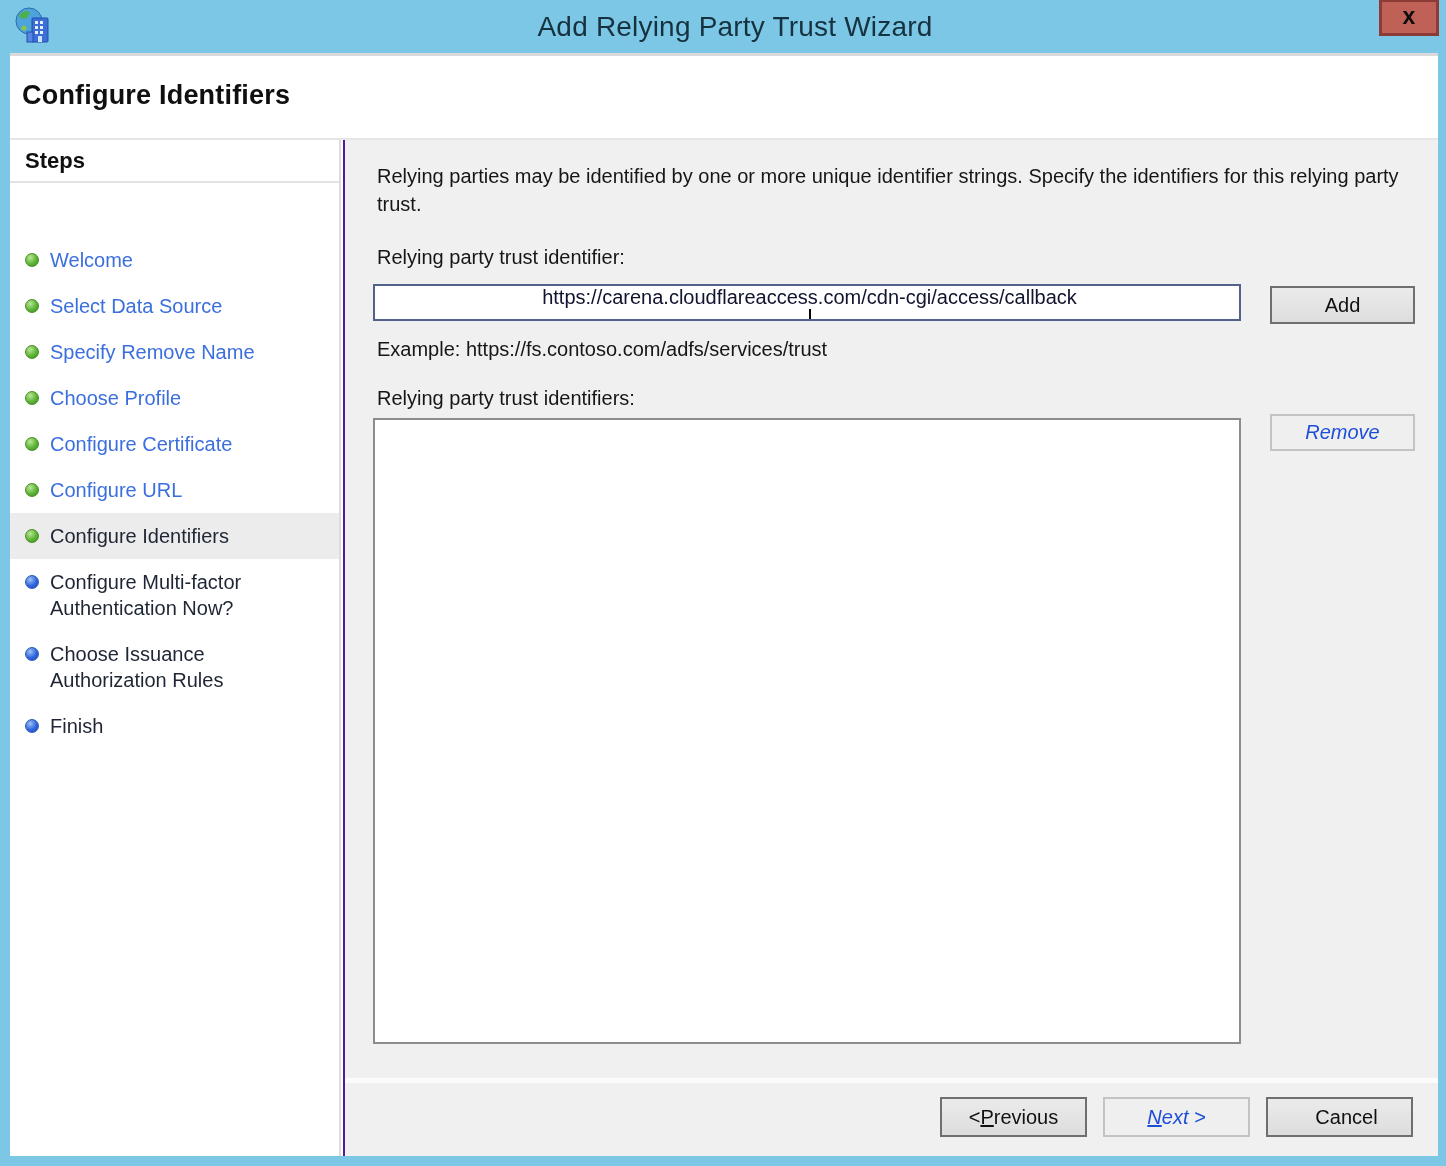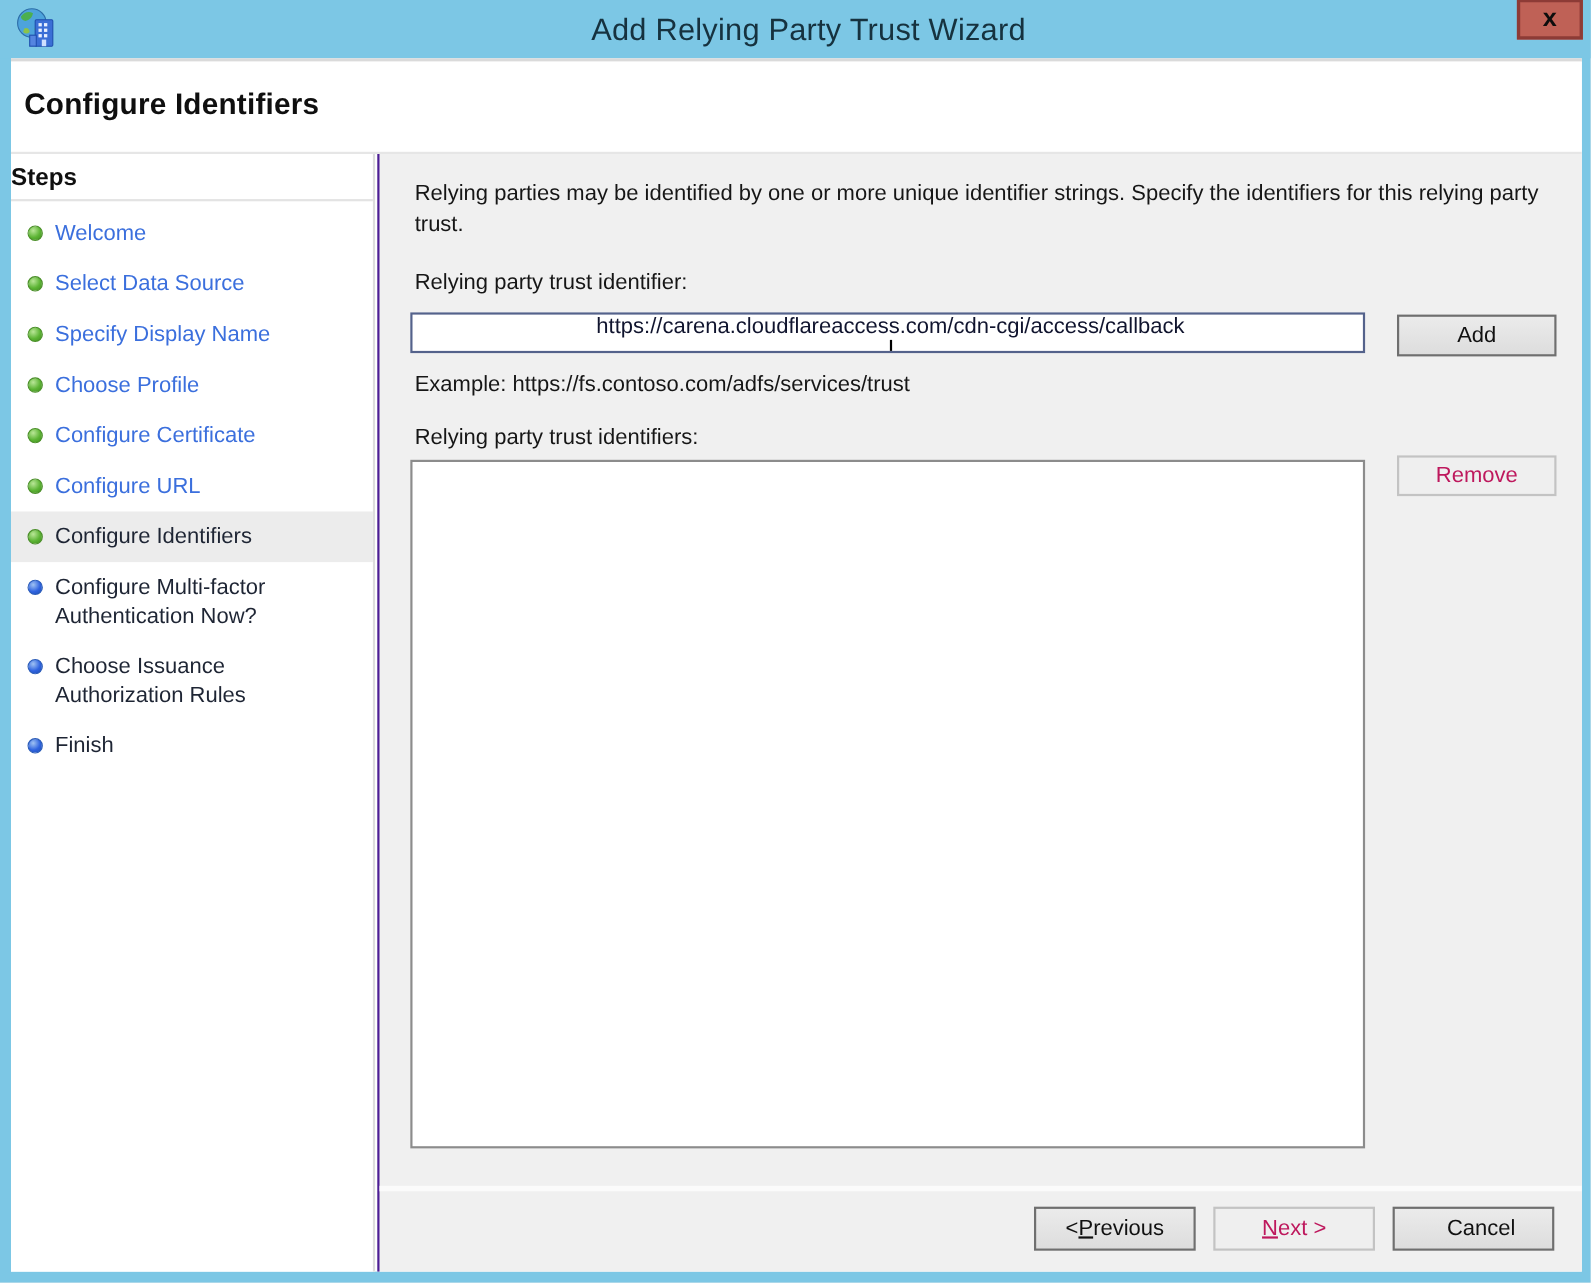--- a/index.html
+++ b/index.html
@@ -41,25 +41,25 @@
     position:absolute; left:12px; top:24px;
     font-size:27px; font-weight:bold; color:#0f0f0f; letter-spacing:0.2px;
   }
   .bodyarea { position:absolute; left:0; top:84px; width:100%; height:1016px; }
   
   .sidebar {
     position:absolute; left:0; top:0; width:331px; height:100%;
     background:#fff; border-right:2px solid #dcdcdc;
   }
   .steps-heading {
-    height:43px; line-height:41px; 
+    height:43px; line-height:41px; padding-left:15px;
     font-size:22px; font-weight:bold; color:#101010;
     border-bottom:2px solid #e3e3e3;
   }
-  ul.steps { list-style:none; padding-top:6px; }
+  ul.steps { list-style:none; padding-top:6px;margin-top:48px; }
   li.step {
     display:flex; gap:11px; padding-left:15px; min-height:46px;
     align-items:center; font-size:20px; line-height:26px;
   }
   li.step.multi { min-height:72px; align-items:flex-start; padding-top:10px; }
   li.step.current { background:#ececec; }
   .dot { width:14px; height:14px; border-radius:50%; flex-shrink:0; }
   li.step.multi .dot { margin-top:6px; }
   .dot.done {
     background:radial-gradient(circle at 35% 30%, #b9e697, #5cb434 55%, #3f8c1f);
@@ -101,21 +101,21 @@
   
   .btn {
     position:absolute; height:38px;
     background:linear-gradient(#ebebeb,#dddddd);
     border:2px solid #6f6f6f;
     font-family:inherit; font-size:20px; color:#111;
     display:flex; align-items:center; justify-content:center;
     cursor:pointer; padding:0;
   }
   .btn.disabled {
-    background:#efefef; border-color:#c3c3c3; color:#be185d; cursor:default;
+    background:#efefef; border-color:#c3c3c3; color:#1d4ed8; cursor:default;font-style:italic;
   }
   .btn-add    { left:925px; top:146px; width:145px; }
   .btn-remove { left:925px; top:274px; width:145px; height:37px; }
   .footer-sep { position:absolute; left:0; right:0; top:938px; height:5px; background:#fbfbfb; }
   .btn-prev   { left:595px; top:957px; width:147px; height:40px; }
   .btn-next   { left:758px; top:957px; width:147px; height:40px; }
   .btn-cancel { left:921px; top:957px; width:147px; height:40px;padding-left:14px; }
   .u { text-decoration:underline; }
 </style>
 </head>
@@ -157,21 +157,21 @@
         <li class="step">
           <span class="dot done"></span>
           <span class="step-label link">Welcome</span>
         </li>
         <li class="step">
           <span class="dot done"></span>
           <span class="step-label link">Select Data Source</span>
         </li>
         <li class="step">
           <span class="dot done"></span>
-          <span class="step-label link">Specify Display Name</span>
+          <span class="step-label link">Specify Remove Name</span>
         </li>
         <li class="step">
           <span class="dot done"></span>
           <span class="step-label link">Choose Profile</span>
         </li>
         <li class="step">
           <span class="dot done"></span>
           <span class="step-label link">Configure Certificate</span>
         </li>
         <li class="step">

